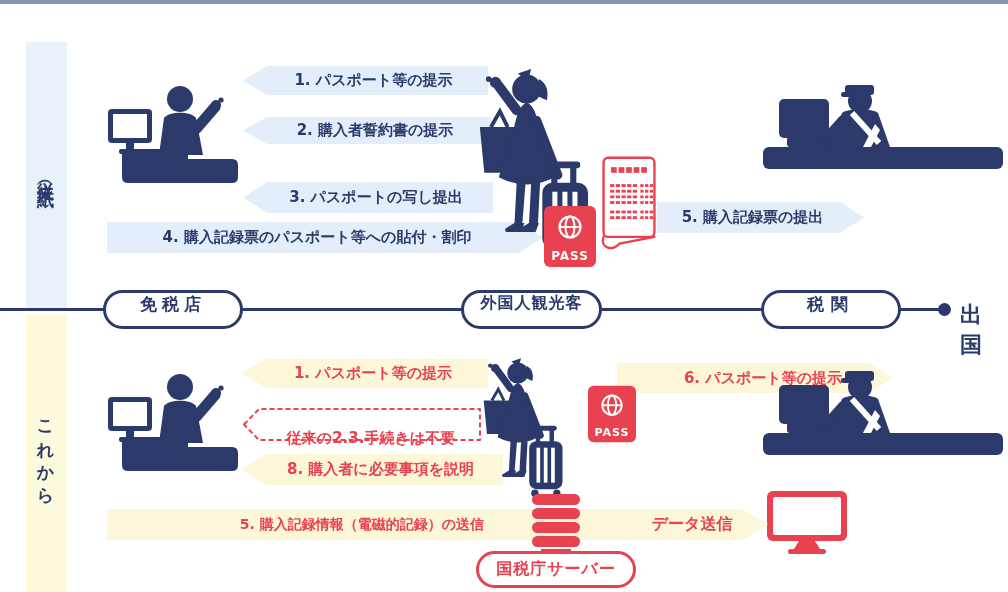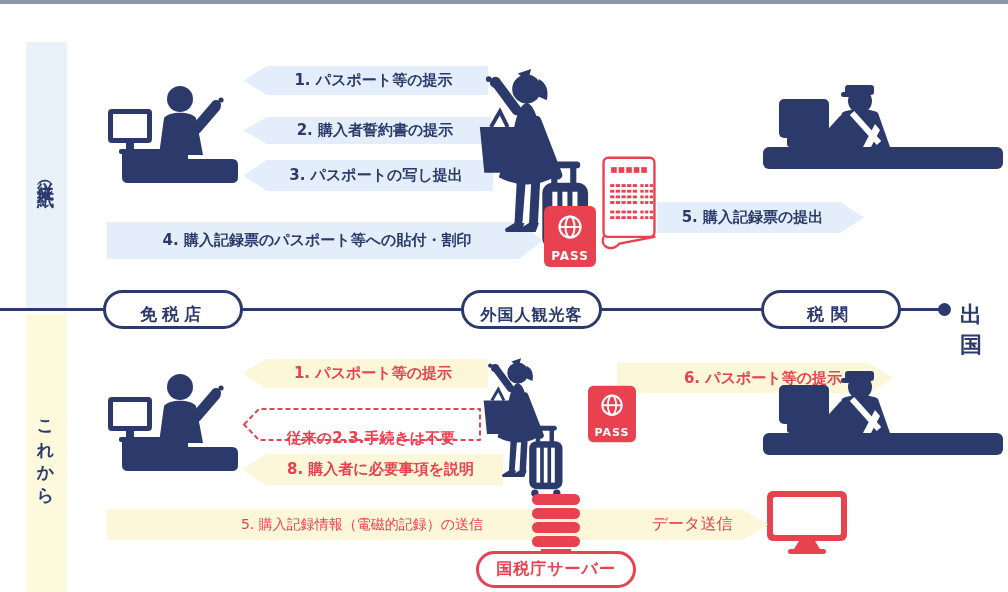--- a/index.html
+++ b/index.html
@@ -11,24 +11,24 @@
   .strip-blue{top:42px;height:266px;background:#e9f1fb;}
   .strip-yellow{top:314px;height:278px;background:#fcf9dd;}
   .vlabel{writing-mode:vertical-rl;font-weight:700;font-size:17px;color:#2b3a6b;letter-spacing:3px;}
   .bubble{display:flex;align-items:center;justify-content:center;font-weight:700;font-size:15px;line-height:1;}
   .bub-left{clip-path:polygon(0 50%,24px 0,100% 0,100% 100%,24px 100%);padding-left:16px;}
   .bub-right{clip-path:polygon(0 0,calc(100% - 24px) 0,100% 50%,calc(100% - 24px) 100%,0 100%);padding-right:16px;}
   .blue{background:#e4eefb;color:#2b3a6b;}
   .yellow{background:#fbf7d8;color:#e8414f;}
   .band{background:#fbf7d8;clip-path:polygon(0 0,calc(100% - 26px) 0,100% 50%,calc(100% - 26px) 100%,0 100%);}
   .band span{position:absolute;top:0;height:100%;display:flex;align-items:center;justify-content:center;
-             font-weight:400;color:#e8414f;}
+             font-weight:700;color:#e8414f;}
   .tline{left:0;top:308px;width:945px;height:3px;background:#2b3a6b;}
   .pill{box-sizing:border-box;height:39px;background:#fff;border:3px solid #2b3a6b;border-radius:20px;
-        display:flex;align-items:flex-end;justify-content:center;font-weight:700;color:#2b3a6b;font-family:Liberation Mono, monospace;}
+        display:flex;align-items:flex-start;justify-content:center;font-weight:700;color:#2b3a6b;font-family:Liberation Mono, monospace;}
   .dot{width:13px;height:13px;border-radius:50%;background:#2b3a6b;}
   .endlab{font-weight:700;font-size:22px;color:#2b3a6b;letter-spacing:3px;}
   .pill-red{box-sizing:border-box;height:37px;background:#fff;border:3px solid #e8414f;border-radius:19px;
         display:flex;align-items:center;justify-content:center;font-weight:700;font-size:16px;color:#e8414f;
         letter-spacing:1px;z-index:6;}
   .skipwrap{display:flex;align-items:center;justify-content:center;}
   .skipwrap .txt{position:absolute;left:18px;right:0;top:0;bottom:0;display:flex;align-items:center;
                  justify-content:center;font-weight:700;font-size:15px;color:#e8414f;margin-top:28px;}
   svg{display:block;}
 </style>
@@ -60,24 +60,24 @@
       <path d="M18,64 h66 v10 h44 q6,0 6,6 v12 q0,6 -6,6 H24 q-6,0 -6,-6 Z"></path>
     </g>
   </svg>
 
   <div class="abs bubble bub-left blue" style="left:243px;top:66px;width:229px;height:29px;">
     <span>1. パスポート等の提示</span>
   </div>
   <div class="abs bubble bub-left blue" style="left:243px;top:117px;width:232px;height:27px;">
     <span>2. 購入者誓約書の提示</span>
   </div>
-  <div class="abs bubble bub-left blue" style="left:243px;top:160px;width:234px;height:31px;text-align:center;">
+  <div class="abs bubble bub-left blue" style="left:243px;top:182px;width:234px;height:31px;text-align:center;">
     <span>3. パスポートの写し提出</span>
   </div>
-  <div class="abs bubble bub-right blue" style="left:107px;top:222px;width:420px;height:37px;">
+  <div class="abs bubble bub-right blue" style="left:107px;top:222px;width:420px;height:31px;">
     <span>4. 購入記録票のパスポート等への貼付・割印</span>
   </div>
   <div class="abs bubble bub-right blue" style="left:657px;top:202px;width:191px;height:31px;">
     <span>5. 購入記録票の提出</span>
   </div>
 
   <svg class="abs" style="left:472px;top:69px;" width="125" height="212" viewBox="0 0 112 190">
     <g fill="#2b3a6b">
       <polygon points="41,4 53,0 50,11"></polygon>
       <circle cx="49" cy="18" r="13"></circle>

